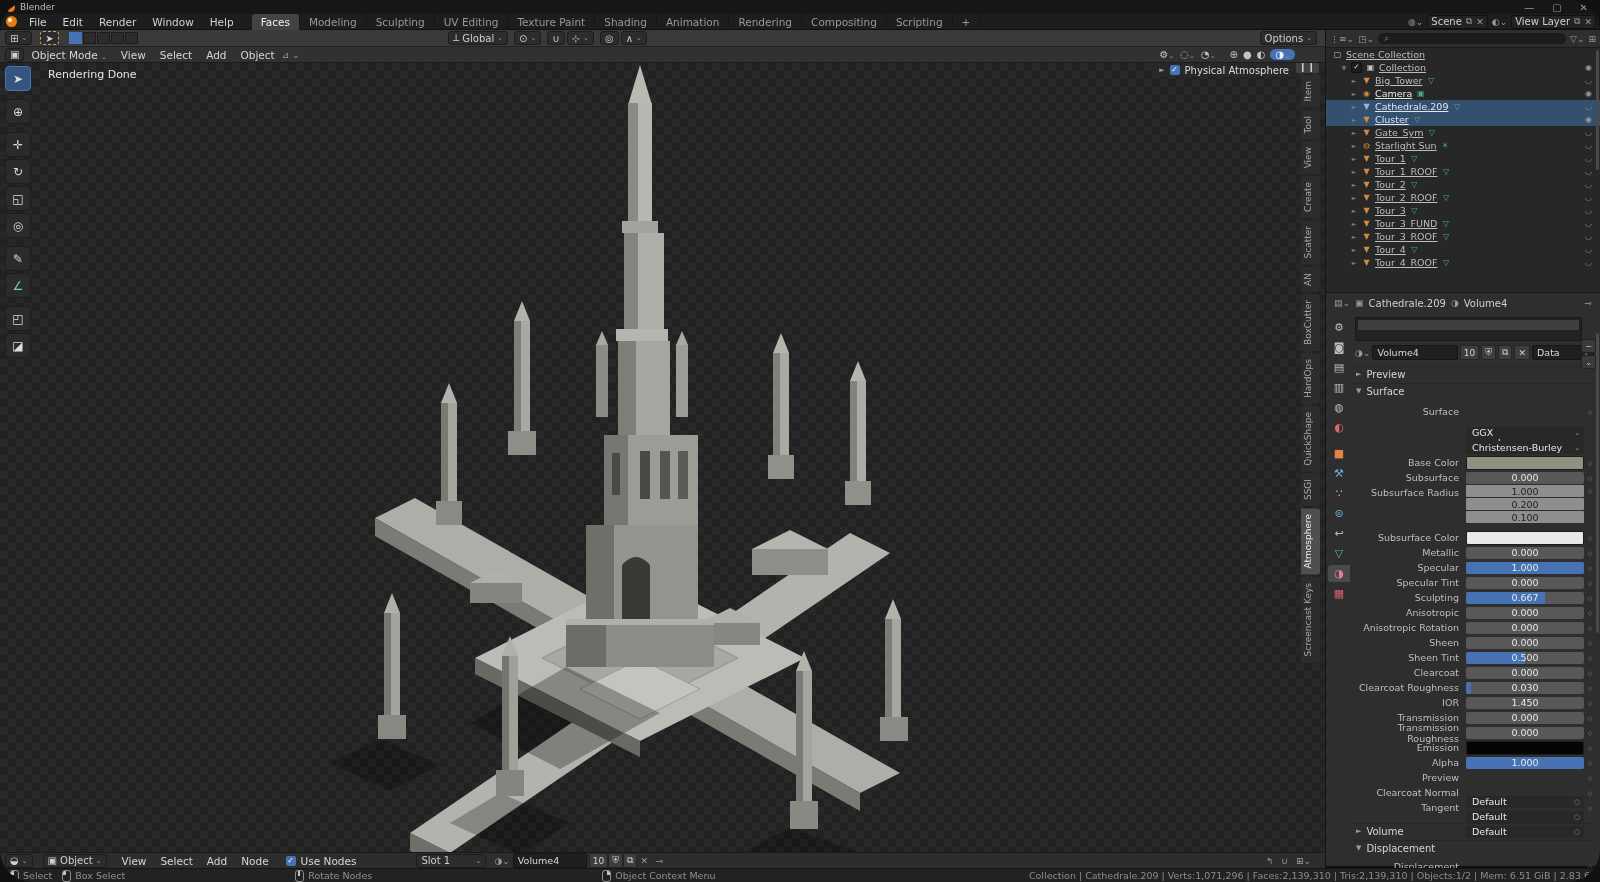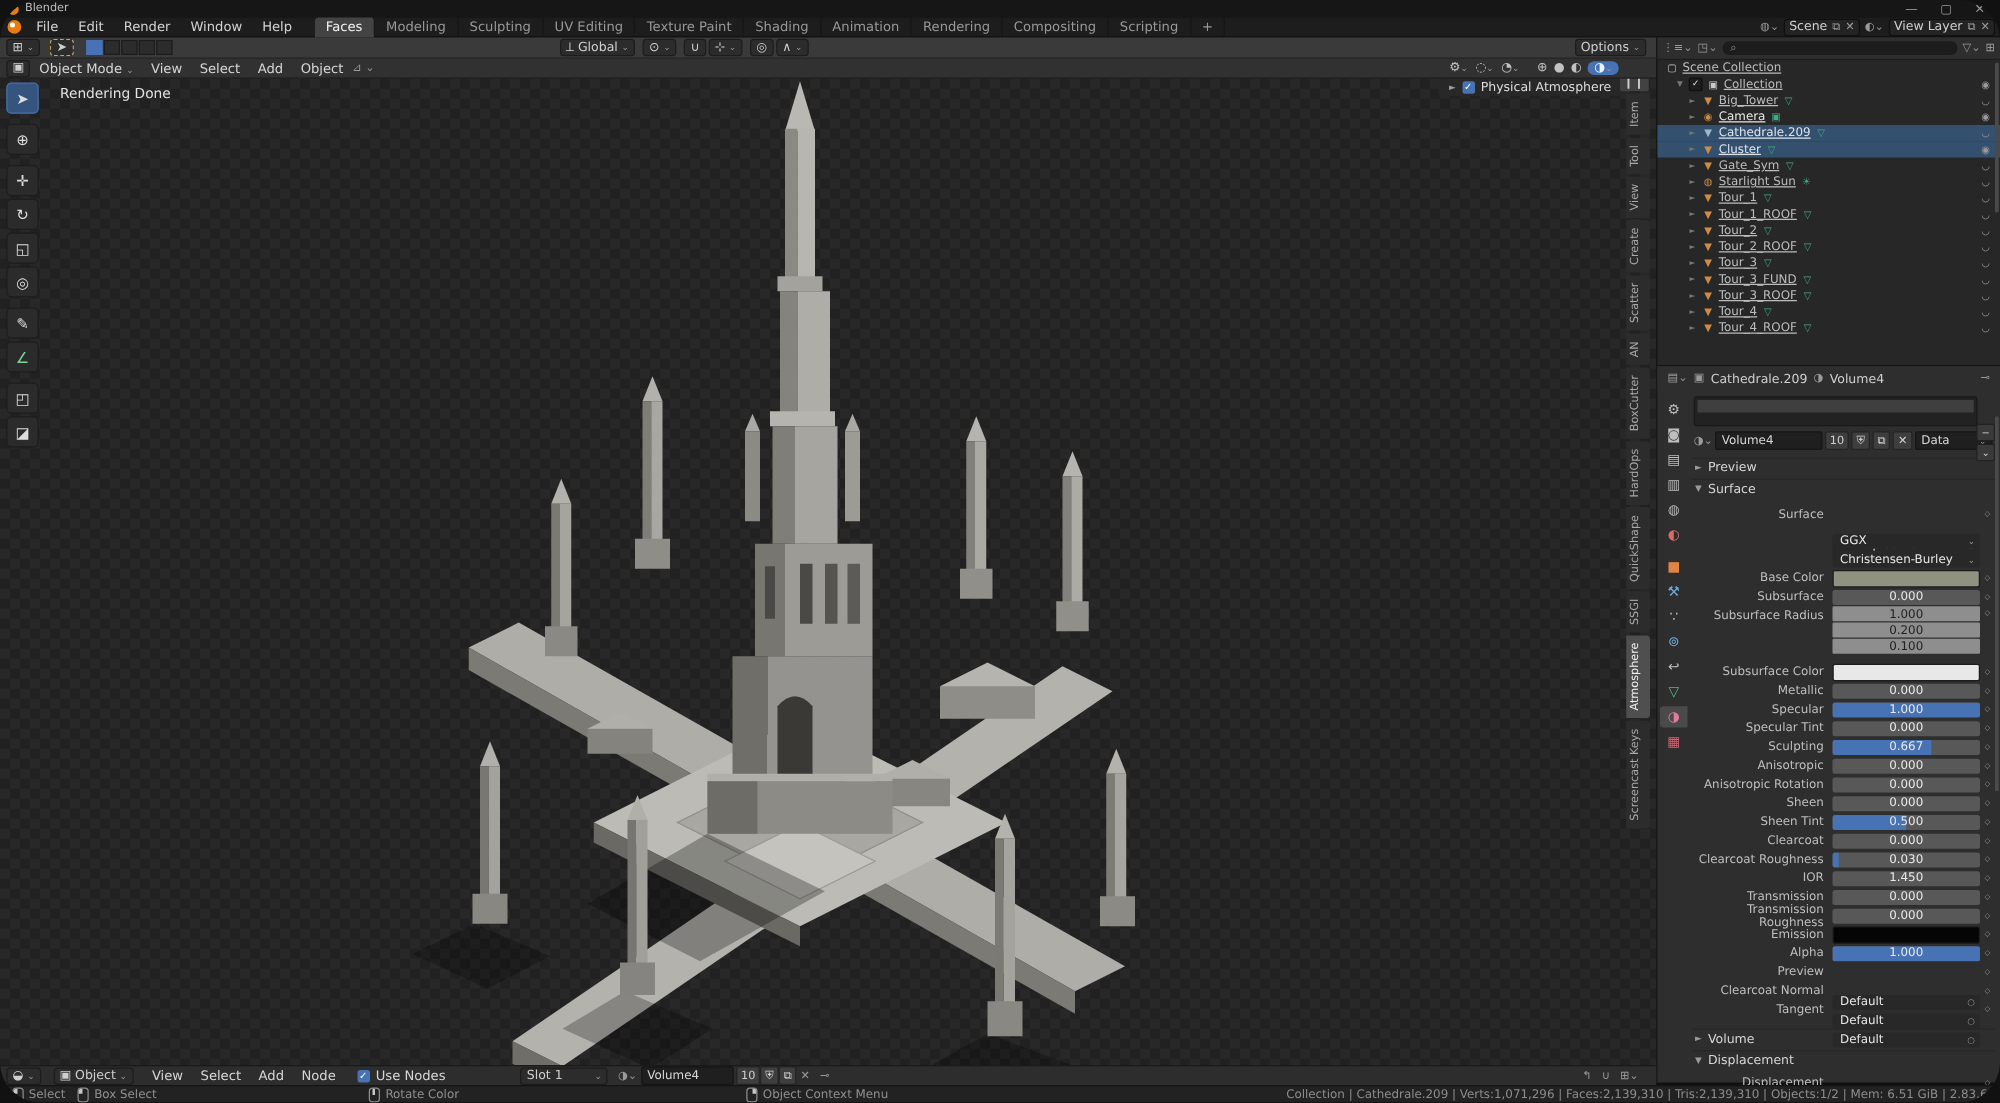--- a/index.html
+++ b/index.html
@@ -754,21 +754,21 @@
         <i></i>
       </span>
     <span>Select</span>
     <span class="mouse l">
         <i></i>
       </span>
     <span>Box Select</span>
     <span class="mouse m" style="margin-left:170px">
         <i></i>
       </span>
-    <span>Rotate Color</span>
+    <span>Rotate Nodes</span>
     <span class="mouse r" style="margin-left:230px">
         <i></i>
       </span>
     <span>Object Context Menu</span>
     <span id="stats">Collection | Cathedrale.209 | Verts:1,071,296 | Faces:2,139,310 | Tris:2,139,310 | Objects:1/2 | Mem: 6.51 GiB | 2.83.6</span>
   </div>
 
 </div>
 
 </body></html>

